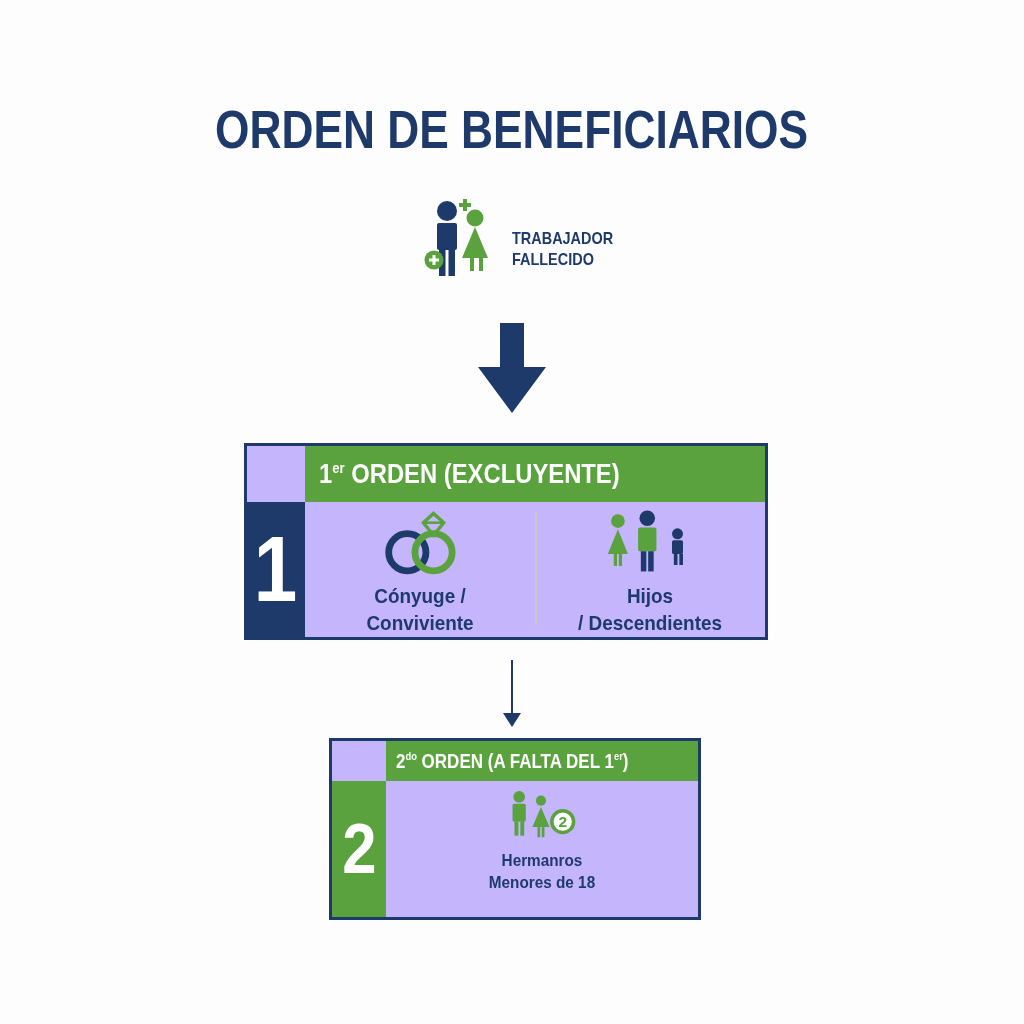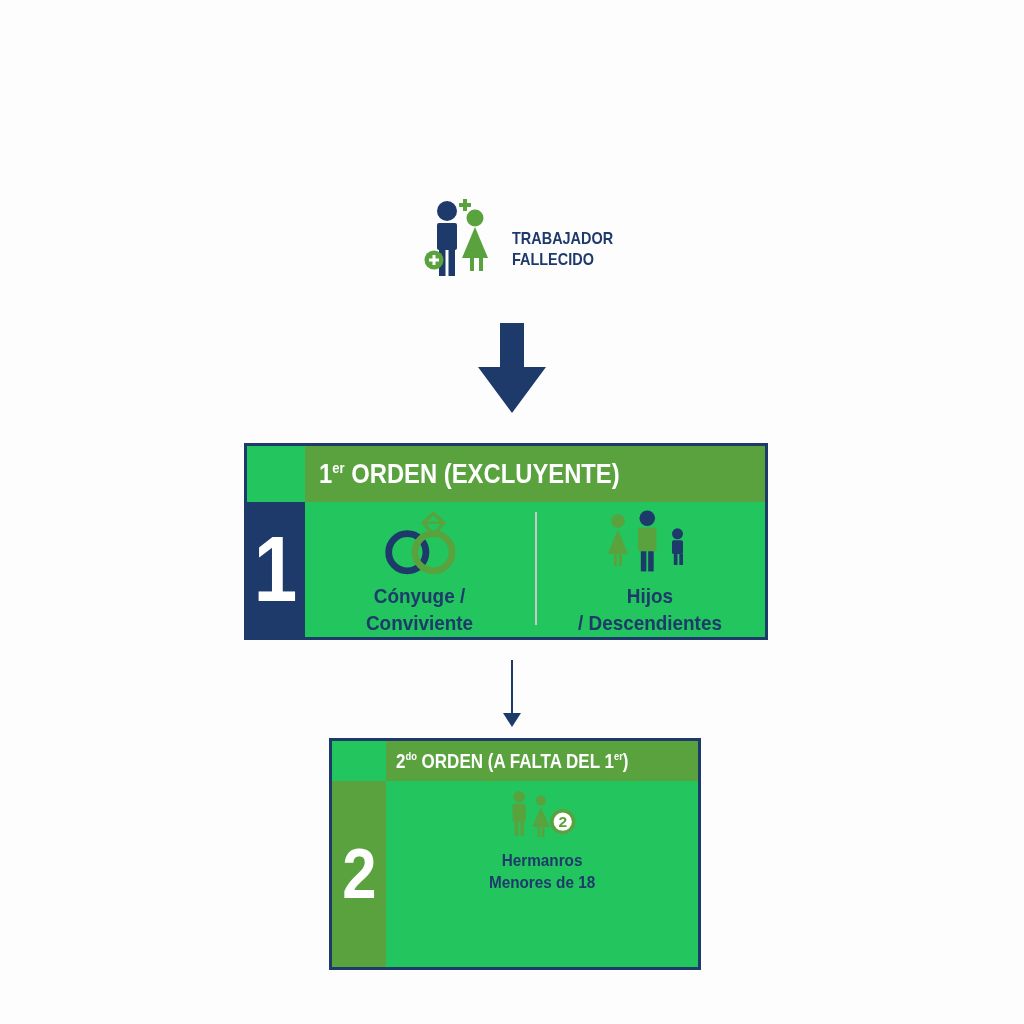--- a/index.html
+++ b/index.html
@@ -23,61 +23,64 @@
 
   
   .worker-icon{position:absolute;left:410px;top:196px;width:100px;height:100px;}
   .worker-label{position:absolute;left:512px;top:228px;font-size:17px;font-weight:bold;
                 line-height:21px;color:var(--navy);}
 
   
   .main-arrow{position:absolute;left:470px;top:323px;}
 
   
-  .order-box{position:absolute;background:#22c55e;border:3px solid var(--navy);padding-left:14px;}
+  .order-box{position:absolute;background:#c4b5fd;border:3px solid var(--navy);padding-left:14px;}
   .order-header{position:absolute;top:0;right:0;background:var(--green);color:#fff;
                 display:flex;align-items:center;font-weight:bold;}
   .order-header sup{font-size:0.55em;vertical-align:super;}
   .order-num{position:absolute;left:0;bottom:0;color:#fff;font-weight:bold;
              display:flex;align-items:center;justify-content:center;}
   .order-body{position:absolute;right:0;bottom:0;display:flex;}
-  .order-cell{flex:1;display:flex;flex-direction:column;align-items:center;padding-top:8px;}
+  .order-cell{flex:1;display:flex;flex-direction:column;padding-top:8px;}
   .caption{font-weight:bold;color:var(--navy);text-align:center;transform:scaleX(0.9);
            transform-origin:center;}
 
   
   .box1{left:244px;top:443px;width:524px;height:197px;}
   .box1 .order-header{left:58px;height:56px;font-size:28px;padding-left:14px;}
   .box1 .order-num{top:56px;width:58px;background:var(--navy);font-size:92px;}
   .box1 .order-num span{transform:scaleX(0.85);}
   .box1 .order-body{left:58px;top:56px;}
   .box1 .caption{font-size:21px;line-height:27px;margin-top:6px;}
   .box1-divider{position:absolute;left:50%;top:10px;bottom:12px;width:2px;background:var(--divider);}
 
   
   .connector-line{position:absolute;left:511px;top:660px;width:2px;height:54px;background:var(--navy);}
   .connector-head{position:absolute;left:503px;top:713px;width:0;height:0;
                   border-left:9px solid transparent;border-right:9px solid transparent;
                   border-top:14px solid var(--navy);}
 
   
-  .box2{left:329px;top:738px;width:372px;height:232px;text-decoration:underline;}
+  .box2{left:329px;top:738px;width:372px;height:182px;text-decoration:underline;}
   .box2 .order-header{left:54px;height:40px;font-size:20px;padding-left:10px;}
   .box2 .order-num{top:40px;width:54px;background:var(--green);font-size:70px;}
   .box2 .order-num span{transform:scaleX(0.88);}
   .box2 .order-body{left:54px;top:40px;}
   .box2 .caption{font-size:17px;line-height:22px;margin-top:5px;}
 
   .icon-wrap{display:flex;align-items:flex-end;justify-content:center;}
 </style>
 </head>
 <body>
 
 <div class="canvas">
 
+  <div class="title">
+    <span class="condensed">ORDEN DE BENEFICIARIOS</span>
+  </div>
 
   <div class="worker-icon">
     <svg width="100" height="100" viewBox="0 0 100 100">
 
       <circle cx="37" cy="15" r="10" fill="#1e3a6b"></circle>
       <rect x="27" y="27" width="20" height="27" rx="2" fill="#1e3a6b"></rect>
       <rect x="29" y="54" width="6.5" height="26" fill="#1e3a6b"></rect>
       <rect x="38.5" y="54" width="6.5" height="26" fill="#1e3a6b"></rect>
 
       <circle cx="65" cy="22" r="8.5" fill="#5aa23e"></circle>

